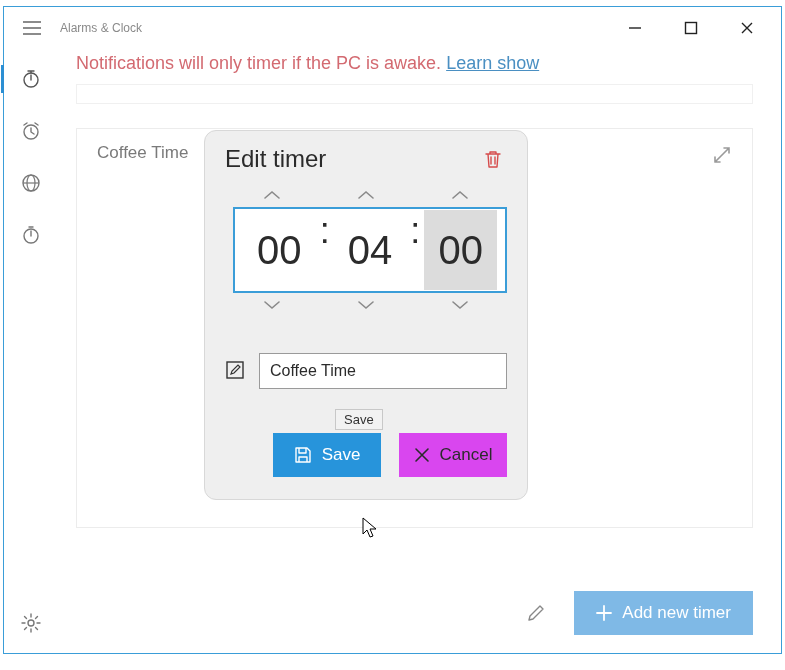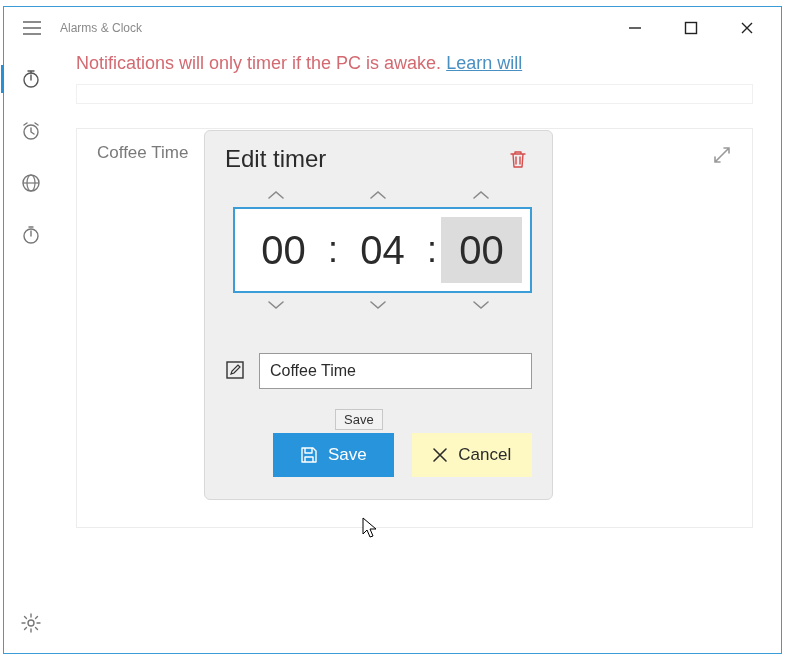--- a/index.html
+++ b/index.html
@@ -129,47 +129,46 @@
     height: 44px;
     padding: 0 22px;
     font-size: 17px;
     display:flex;align-items:center;gap:10px;
   }
 
   
   .dialog {
     position: absolute;
     top: 123px; left: 200px;
-    width: 349px;
+    width: 324px;
     background: #efefef;
     border: 1px solid #d8d8d8;
-    border-radius: 6px;
+    border-radius: 12px;
     padding: 14px 20px 22px 20px;
   }
   .dlg-head {
     display:flex; align-items:center;
     margin-bottom: 10px;
   }
   .dlg-title { font-size: 24px; color:#2b2b2b; }
   .dlg-delete { margin-left:auto; color:#d64b4b; width:28px;height:28px;display:flex;align-items:center;justify-content:center;}
 
   .chev-row {
     display:flex;
     justify-content: space-around;
     padding: 2px 0;
   }
   .chev { color:#8a8a8a; width:40px;height:20px;display:flex;align-items:center;justify-content:center;}
 
   .time-box {
     background:#fff;
     border: 2px solid #3a9dd8;
     display:flex;
-    align-items:center;
     height: 86px;
-    padding: 8px 8px;
+    padding: 1px 8px;
     margin-left: 8px;
   }
   .seg {
     flex:1;
     font-size: 40px;
     color:#2b2b2b;
     display:flex;align-items:center;justify-content:center;
     height: 100%;
   }
   .seg.sel { background:#dcdcdc; }
@@ -200,21 +199,21 @@
     padding-left: 48px;
   }
   .dbtn {
     flex:1;
     height: 44px;
     display:flex;align-items:center;justify-content:center;gap:10px;
     font-size: 17px;
     border:none;
   }
   .save { background:#2794db; color:#fff; }
-  .cancel { background:#fef9c3; color:#2b2b2b; }
+  .cancel { background:#d946ef; color:#2b2b2b; }
 
   .tooltip {
     position:absolute;
     top:-24px; left:110px;
     background:#f2f2f2;
     border:1px solid #c8c8c8;
     font-size:13px;
     color:#333;
     padding: 2px 8px;
   }
@@ -288,33 +287,46 @@
       <div class="side-item sidebar-bottom">
         <svg width="20" height="20" viewBox="0 0 20 20">
             <circle cx="10" cy="10" r="3" fill="none" stroke="#777" stroke-width="1.4"></circle>
             <path d="M10 1v3M10 16v3M1 10h3M16 10h3M3.5 3.5l2 2M14.5 14.5l2 2M16.5 3.5l-2 2M5.5 14.5l-2 2" stroke="#777" stroke-width="1.4" stroke-linecap="round"></path>
           </svg>
       </div>
     </div>
 
     <div class="main">
       <div class="notif">
-        <span>Notifications will only timer if the PC is awake. </span><a href="#">Learn will</a>
+        <span>Notifications will only timer if the PC is awake. </span><a href="#">Learn show</a>
       </div>
       <div class="bar-strip"></div>
 
       <div class="timer-card">
         <div class="timer-card-title">Coffee Time</div>
         <div class="expand-icon">
           <svg width="20" height="20" viewBox="0 0 20 20">
               <path d="M3 17L17 3M12 3h5v5M8 17H3v-5" stroke="#9a9a9a" stroke-width="1.6" fill="none" stroke-linecap="round"></path>
             </svg>
         </div>
       </div>
 
+      <div class="bottom-actions">
+        <div class="edit-pencil-btn">
+          <svg width="20" height="20" viewBox="0 0 20 20">
+              <path d="M3 17l1-4 10-10 3 3-10 10-4 1z" fill="none" stroke="#888" stroke-width="1.4" stroke-linejoin="round"></path>
+            </svg>
+        </div>
+        <button class="add-timer-btn">
+          <svg width="16" height="16" viewBox="0 0 16 16">
+              <path d="M8 1v14M1 8h14" stroke="#fff" stroke-width="1.8" stroke-linecap="round"></path>
+            </svg>
+          <span>Add new timer</span>
+        </button>
+      </div>
     </div>
   </div>
 
   <div class="dialog">
     <div class="dlg-head">
       <div class="dlg-title">Edit timer</div>
       <div class="dlg-delete">
         <svg width="18" height="20" viewBox="0 0 18 20">
             <path d="M2 5h14M6 5V3h6v2M4 5l1 13h8l1-13M7 8v7M11 8v7" stroke="#d64b4b" stroke-width="1.4" fill="none" stroke-linecap="round" stroke-linejoin="round"></path>
           </svg>

